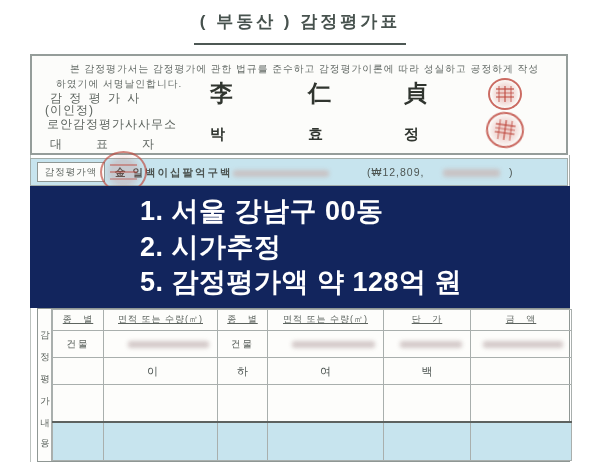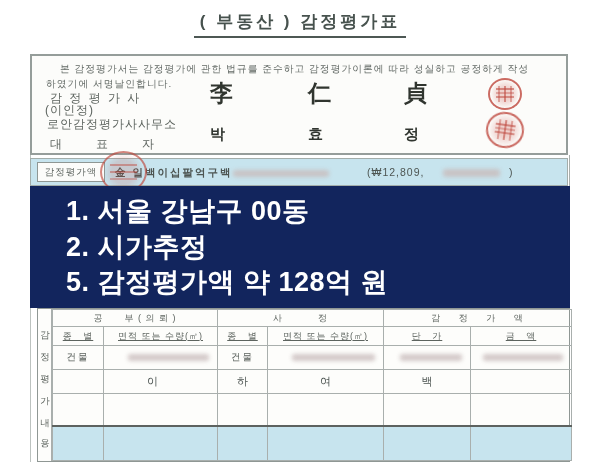--- a/index.html
+++ b/index.html
@@ -2,26 +2,26 @@
 <html><head>
 <meta charset="utf-8">
 <style>
   * { margin:0; padding:0; box-sizing:border-box; }
   html,body { width:600px; height:462px; overflow:hidden; background:#ffffff;
               font-family:"Liberation Sans","DejaVu Sans",sans-serif; position:relative; }
 
   
   .title-wrap { position:absolute; top:10px; left:0; width:600px; text-align:center; }
   .title { display:inline-block; font-size:17px; font-weight:bold; letter-spacing:3px;
-           color:#47524e; border-bottom:2px solid #4d5854; padding:0 6px 3px 6px; white-space:pre; }
+           color:#47524e; border-bottom:2px solid #4d5854; padding:0 6px 10px 6px; white-space:pre; }
 
   
   .decl-box { position:absolute; left:30px; top:54px; width:538px; height:101px;
               border:2px solid #959d9a; background:#fcfcfa; z-index:1; }
-  .stmt { position:absolute; top:5px; left:14px; right:6px; font-size:9.8px; color:#636a66;
+  .stmt { position:absolute; top:5px; left:24px; right:6px; font-size:9.8px; color:#636a66;
           letter-spacing:1px; line-height:1.55; white-space:nowrap; }
   .stmt .l1 { text-indent:14px; }
   .lbl { position:absolute; font-size:12px; color:#5d645f; white-space:pre; }
   .lbl-appraiser { left:18px; top:34px; letter-spacing:2px; }
   .lbl-paren     { left:13px; top:46px; letter-spacing:1px; }
   .lbl-office    { left:15px; top:60px; letter-spacing:1px; }
   .lbl-rep       { left:18px; top:80px; letter-spacing:2px; }
   .sig { position:absolute; color:#30352f; font-family:"DejaVu Serif","Liberation Serif",serif; }
   .sig-r1 { top:22px; font-size:23px; font-weight:bold; }
   .sig-r2 { top:69px; font-size:15px; font-weight:bold; }
@@ -56,21 +56,21 @@
   .bp-2 { left:412px; top:10px; width:57px; height:8px; }
   .amount-seal { position:absolute; left:69px; top:-8px; width:47px; height:42px;
                  border-radius:50%; border:2px solid rgba(190,70,60,.65); z-index:3;
                  background:radial-gradient(circle, rgba(200,80,70,.18) 0 40%, transparent 70%); }
   .amount-seal::before { content:""; position:absolute; left:18%; right:18%; top:28%; height:2px;
                  background:rgba(190,70,60,.45); box-shadow:0 7px 0 rgba(190,70,60,.45), 0 14px 0 rgba(190,70,60,.35); }
 
   
   .overlay { position:absolute; left:30px; top:186px; width:540px; height:122px;
              background:#12255d; z-index:4; display:flex; flex-direction:column;
-             justify-content:center; padding-left:36px; gap:3px; }
+             justify-content:center; padding-left:110px; gap:3px; }
   .overlay-item { color:#ffffff; font-size:27px; font-weight:800; letter-spacing:0.5px;
                   line-height:1.22; white-space:nowrap; }
 
   
   .tbl-wrap { position:absolute; left:37px; top:308px; width:533px; height:154px;
               border:1.5px solid #8f9794; display:flex; background:#fdfdfb; z-index:2; }
   .vstrip { position:relative; width:14px; border-right:1px solid #a9afad; flex:none; }
   .vchar { position:absolute; left:0; width:14px; text-align:center; font-size:9.5px; color:#5d645f; }
   table.main { border-collapse:collapse; table-layout:fixed; width:519px; }
   table.main td { border:1px solid #a9afad; font-size:9px; color:#5d645f;
@@ -147,25 +147,20 @@
   <table class="main">
     <colgroup>
       <col style="width:51px">
         <col style="width:114px">
         <col style="width:50px">
       <col style="width:116px">
         <col style="width:87px">
         <col style="width:101px">
     </colgroup>
     <tbody>
-        <tr class="h1">
-      <td colspan="2">공      부 ( 의 뢰 )</td>
-      <td colspan="2">사          정</td>
-      <td colspan="2">감     정     가     액</td>
-    </tr>
     <tr class="h2">
       <td>종   별</td>
       <td>면적 또는 수량(㎡)</td>
       <td>종   별</td>
       <td>면적 또는 수량(㎡)</td>
       <td>단   가</td>
       <td>금   액</td>
     </tr>
     <tr class="r2">
       <td><span class="kind">건물</span></td>

